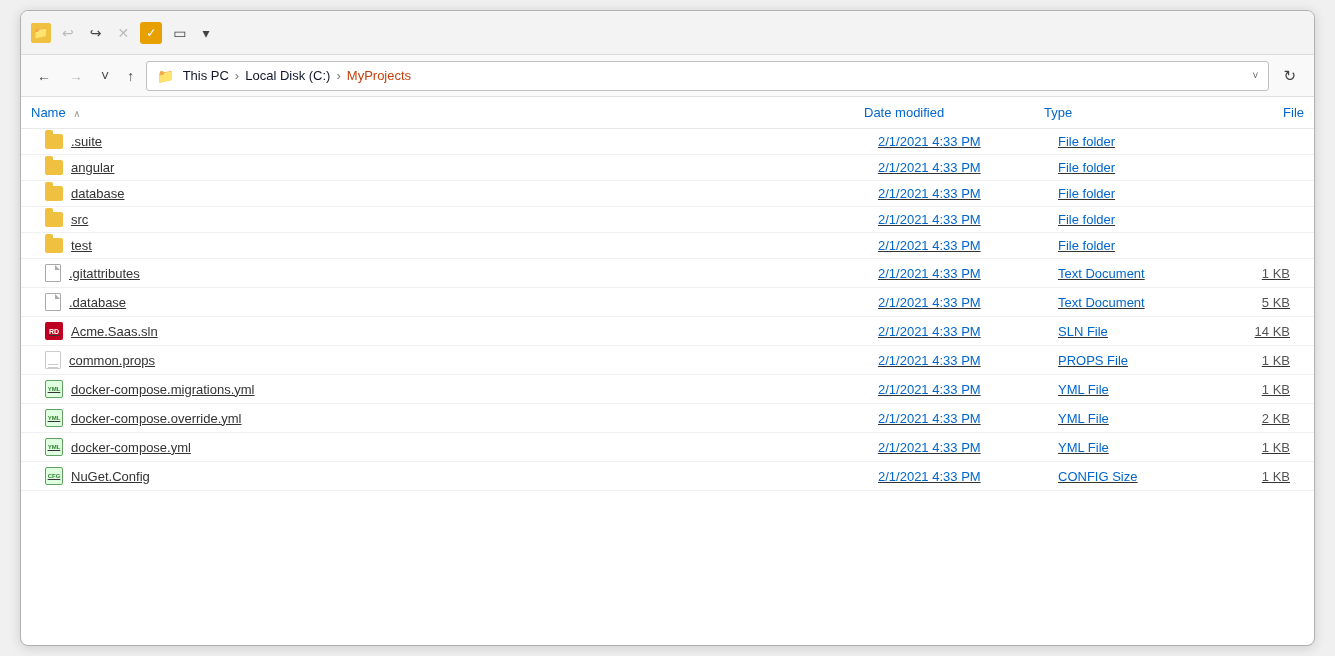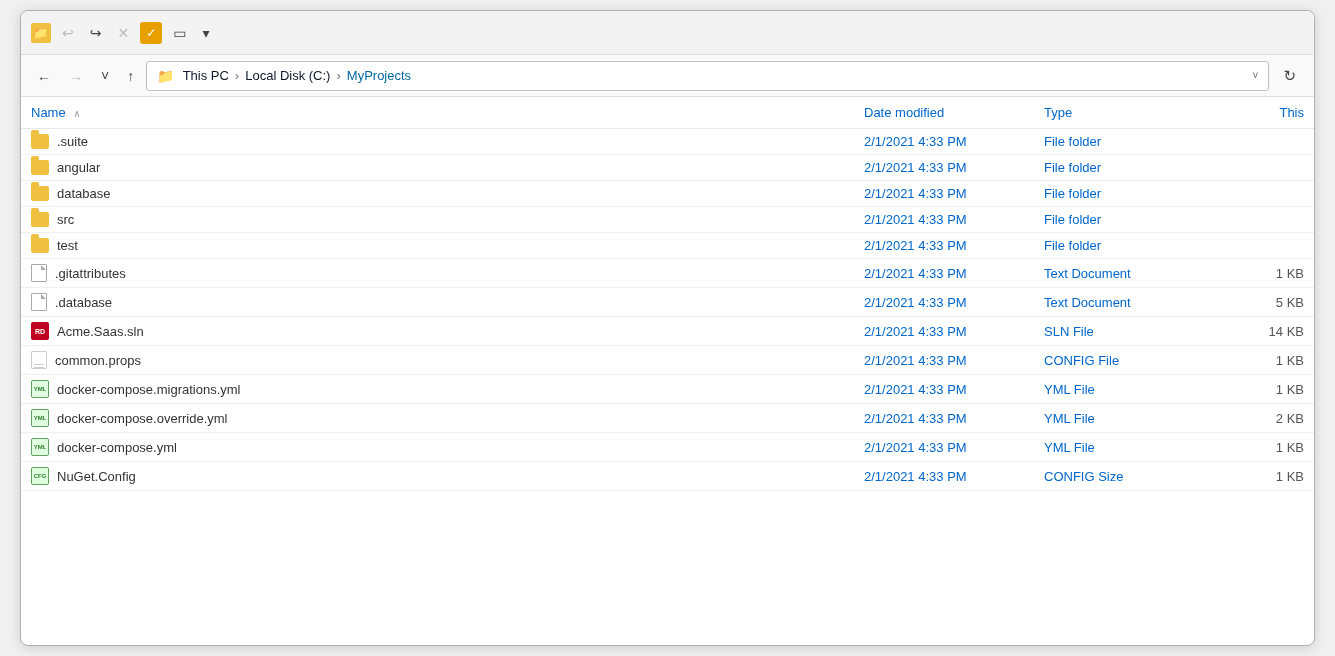--- a/index.html
+++ b/index.html
@@ -92,21 +92,21 @@
       height: 30px;
       font-size: 13px;
     }
     .path-folder-icon {
       color: #f0a000;
       font-size: 14px;
       margin-right: 4px;
     }
     .path-sep { color: #777; margin: 0 2px; }
     .path-part { color: #0f172a; }
-    .path-part.last { color: #0369a1; }
+    .path-part.last { color: #c2410c; }
     .path-chevron {
       margin-left: auto;
       color: #666;
       cursor: pointer;
       font-size: 10px;
     }
     .refresh-btn {
       cursor: pointer;
       padding: 4px 8px;
       border-radius: 3px;
@@ -136,24 +136,25 @@
       top: 0;
       z-index: 1;
     }
     thead th .sort-arrow {
       color: #999;
       font-size: 10px;
       margin-left: 4px;
     }
     tbody tr { cursor: default; }
     tbody td {
-      padding: 5px 10px;
+      padding: 5px 24px;
       border-bottom: 1px solid #f0f0f0;
       color: #333;
       font-size: 13px;
+      text-decoration: underline;
     }
     .name-cell {
       display: flex;
       align-items: center;
       gap: 8px;
     }
     
     .icon-folder {
       width: 18px; height: 15px;
       background: #f0c040;
@@ -285,21 +286,21 @@
   <div class="file-table">
     <table>
       <thead>
         <tr>
           <th class="col-name">
             <span>Name</span>
             <span class="sort-arrow">∧</span>
           </th>
           <th class="col-date">Date modified</th>
           <th class="col-type">Type</th>
-          <th class="col-size">This</th>
+          <th class="col-size">File</th>
         </tr>
       </thead>
       <tbody id="file-tbody">
       <tr>
     <td class="col-name">
       <div class="name-cell">
         <span class="icon-folder"></span>
         <span>.suite</span>
       </div>
     </td>
@@ -436,21 +437,21 @@
     <td class="col-name">
       <div class="name-cell">
         <span class="icon-file"></span>
         <span>common.props</span>
       </div>
     </td>
     <td class="col-date">
       <span class="type-text">2/1/2021 4:33 PM</span>
     </td>
     <td class="col-type">
-      <span class="type-text">CONFIG File</span>
+      <span class="type-text">PROPS File</span>
     </td>
     <td class="col-size">
       <span class="size-text">1 KB</span>
     </td>
   </tr>
           <tr>
     <td class="col-name">
       <div class="name-cell">
         <span class="icon-yml">YML</span>
         <span>docker-compose.migrations.yml</span>

